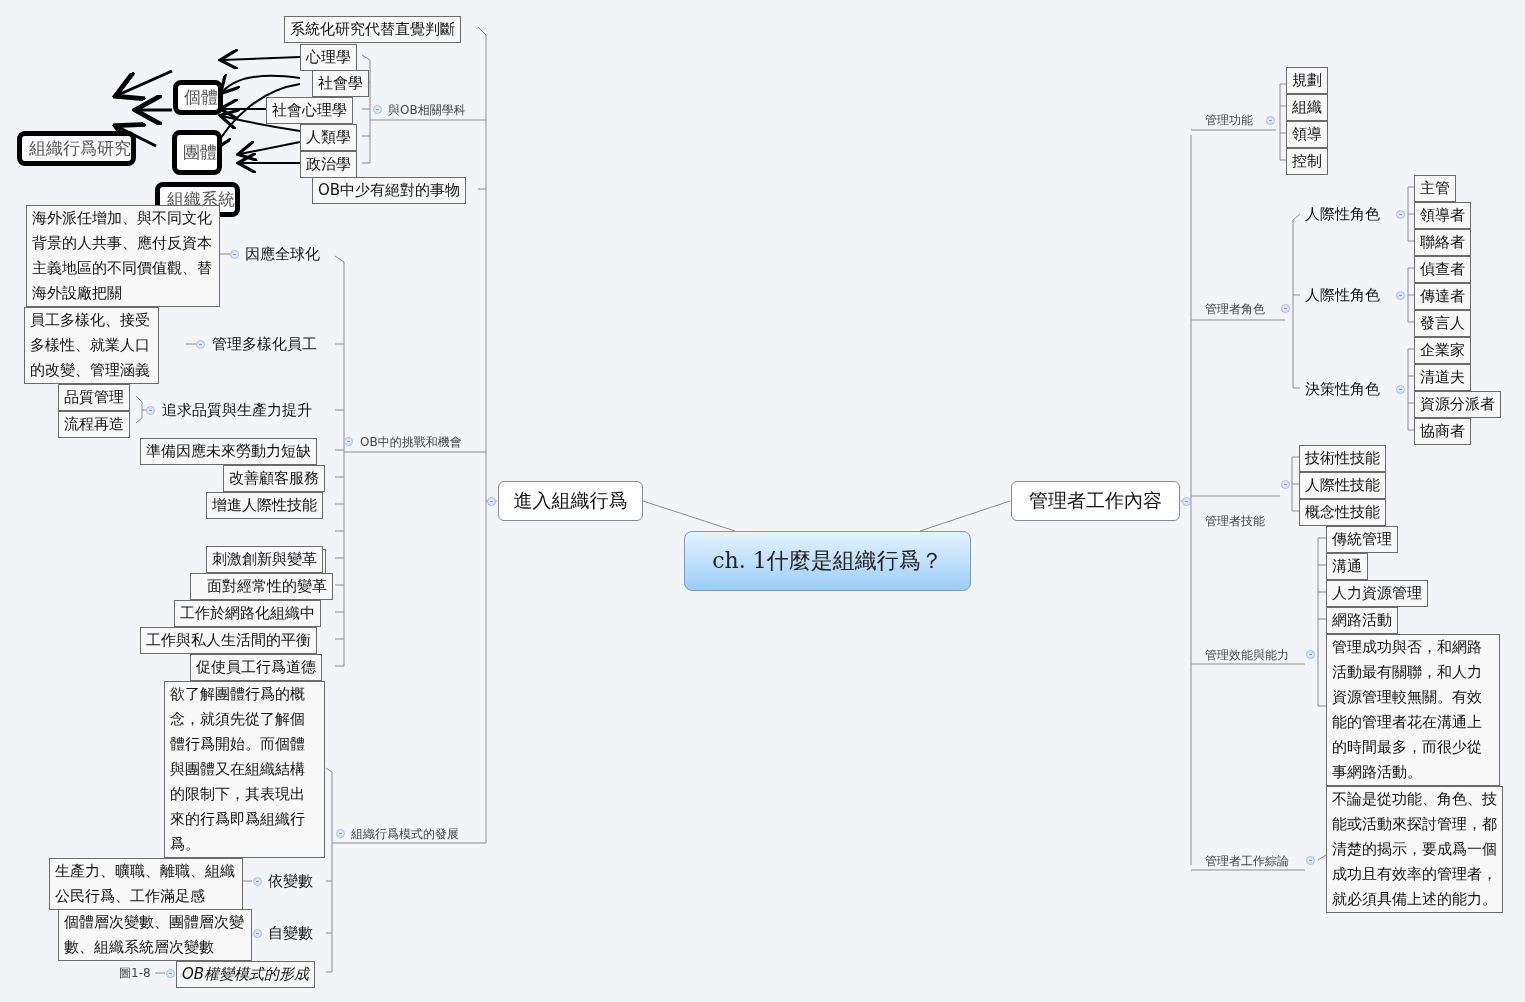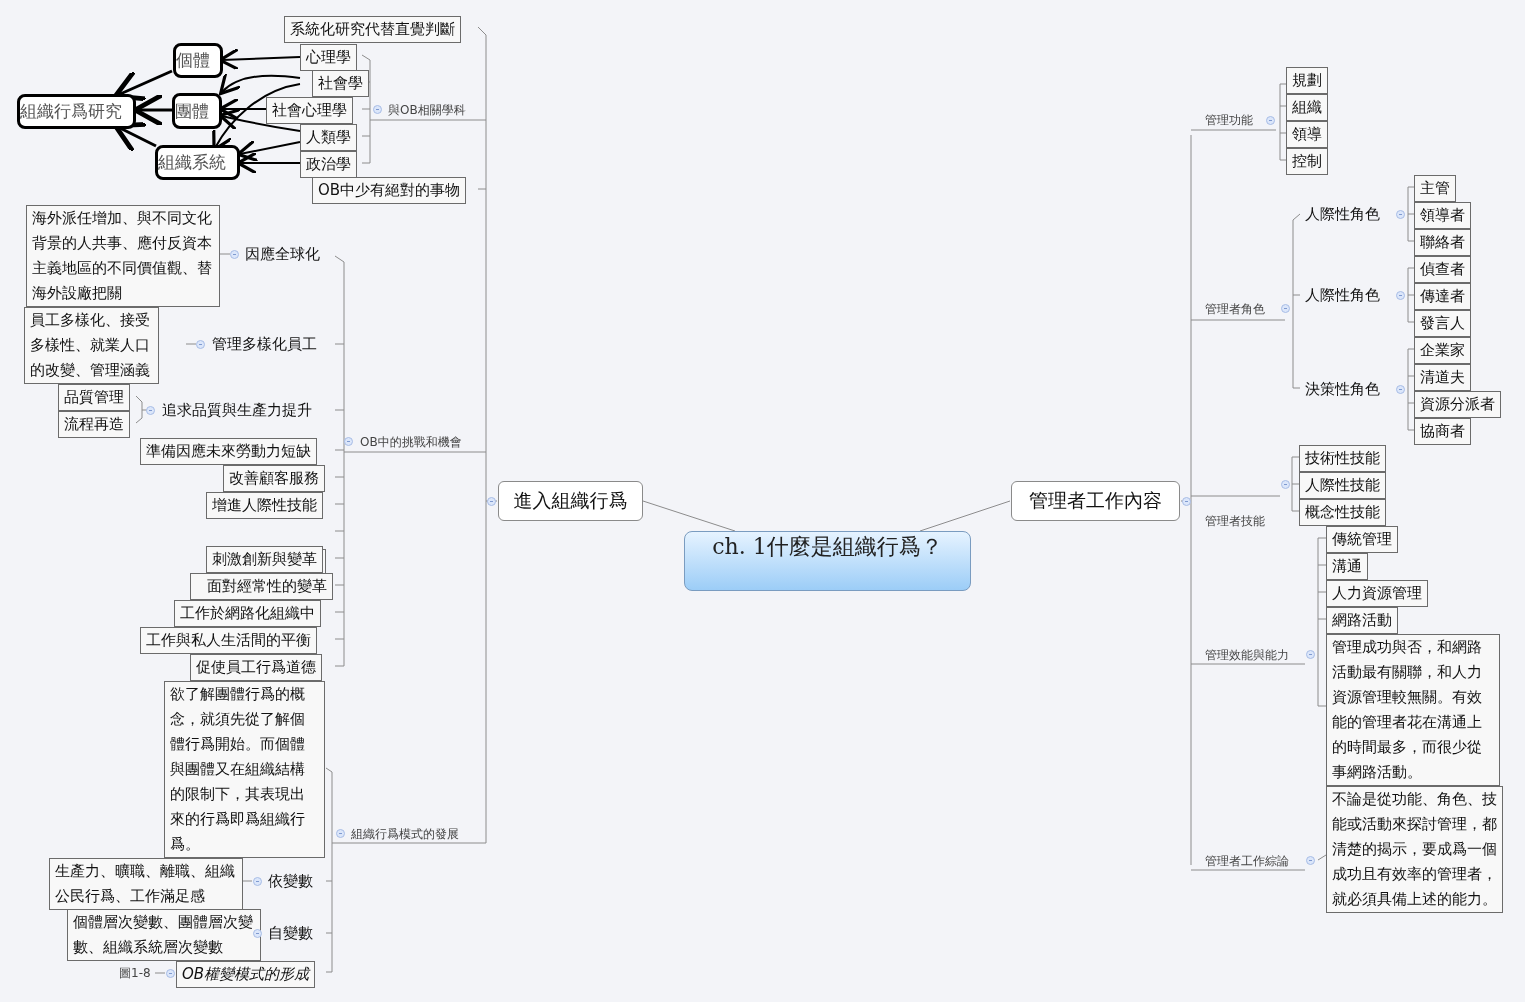--- a/index.html
+++ b/index.html
@@ -1,29 +1,29 @@
 <!DOCTYPE html>
 <html><head>
 <meta charset="utf-8">
 <style>
   html, body { margin:0; padding:0; }
   body { width:1525px; height:1002px; background:#f3f4f8; position:relative; overflow:hidden;
          font-family:"DejaVu Sans","Liberation Sans",sans-serif; color:#111; }
   .box { position:absolute; background:#f8f8f8; border:1px solid #6b6b6b; font-size:15px; line-height:25px;
          padding:0 5px; white-space:nowrap; box-sizing:border-box; }
   .multi { white-space:normal; line-height:25px; }
-  .rbox { position:absolute; background:#fff; border:3px solid #000000; border-radius:8px; font-size:17px;
-          color:#555; display:flex; align-items:center; justify-content:flex-start; box-sizing:border-box; }
+  .rbox { position:absolute; background:#fff; border:5px solid #000000; border-radius:8px; font-size:17px;
+          color:#555; display:flex; align-items:center; justify-content:flex-end; box-sizing:border-box;margin-top:37px; }
   .plain { position:absolute; font-size:15px; white-space:nowrap; line-height:20px; }
   .small { position:absolute; font-size:12px; color:#444; white-space:nowrap; line-height:16px; }
   .main { position:absolute; background:#fff; border:1px solid #8a8a8a; border-radius:6px; font-size:19px;
           display:flex; align-items:center; justify-content:center; box-sizing:border-box; }
   .center { position:absolute; border:1px solid #7a9cc0; border-radius:8px;
             background:linear-gradient(#e6f3ff,#9ccdf7); font-size:22px; color:#222;
-            display:flex; align-items:flex-start; justify-content:center; box-sizing:border-box;
+            display:flex; align-items:center; justify-content:center; box-sizing:border-box;
             font-family:"DejaVu Serif","Liberation Serif",serif; }
   .tog { position:absolute; width:9px; height:9px; border-radius:50%; background:#dbe6fa; border:1px solid #a8bde6;
          box-sizing:border-box; }
   .tog::after { content:""; position:absolute; left:2px; right:2px; top:3px; height:1px; background:#7f9ad0; }
   svg.lines { position:absolute; left:0; top:0; }
 </style>
 </head>
 <body>
 
 <svg class="lines" width="1525" height="1002">
@@ -101,21 +101,21 @@
 <div class="box" style="left:300px;top:70px;margin-left:12px;">社會學</div>
 <div class="box" style="left:266px;top:97px;">社會心理學</div>
 <div class="box" style="left:300px;top:124px;">人類學</div>
 <div class="box" style="left:300px;top:151px;">政治學</div>
 <div class="tog" style="left:373px;top:105px;"></div>
 <div class="small" style="left:388px;top:102px;">與OB相關學科</div>
 
 <div class="rbox" style="left:173px;top:43px;width:50px;height:35px;">
     <span>個體</span>
   </div>
-<div class="rbox" style="left:172px;top:93px;width:50px;height:36px;">
+<div class="rbox" style="left:172px;top:93px;width:50px;height:45px;">
     <span>團體</span>
   </div>
 <div class="rbox" style="left:155px;top:145px;width:85px;height:35px;">
     <span>組織系統</span>
   </div>
 <div class="rbox" style="left:17px;top:94px;width:119px;height:35px;">
     <span>組織行爲研究</span>
   </div>
 
 <div class="box" style="left:312px;top:177px;">OB中少有絕對的事物</div>
@@ -146,21 +146,21 @@
 <div class="small" style="left:360px;top:434px;">OB中的挑戰和機會</div>
 
 <div class="box multi" style="left:164px;top:681px;width:161px;">欲了解團體行爲的概念，就須先從了解個體行爲開始。而個體與團體又在組織結構的限制下，其表現出來的行爲即爲組織行爲。</div>
 <div class="tog" style="left:336px;top:829px;"></div>
 <div class="small" style="left:351px;top:826px;">組織行爲模式的發展</div>
 
 <div class="box multi" style="left:49px;top:858px;width:194px;">生產力、曠職、離職、組織公民行爲、工作滿足感</div>
 <div class="tog" style="left:253px;top:877px;"></div>
 <div class="plain" style="left:268px;top:871px;">依變數</div>
 
-<div class="box multi" style="left:67px;top:909px;width:194px;">個體層次變數、團體層次變數、組織系統層次變數</div>
+<div class="box multi" style="left:58px;top:909px;width:194px;">個體層次變數、團體層次變數、組織系統層次變數</div>
 <div class="tog" style="left:253px;top:929px;"></div>
 <div class="plain" style="left:268px;top:923px;">自變數</div>
 
 <div class="small" style="left:119px;top:965px;">圖1-8</div>
 <div class="tog" style="left:166px;top:969px;"></div>
 <div class="box" style="left:176px;top:961px;font-style:italic;">OB權變模式的形成</div>
 
 <div class="main" style="left:1011px;top:481px;width:169px;height:40px;">
     <span>管理者工作內容</span>
   </div>

